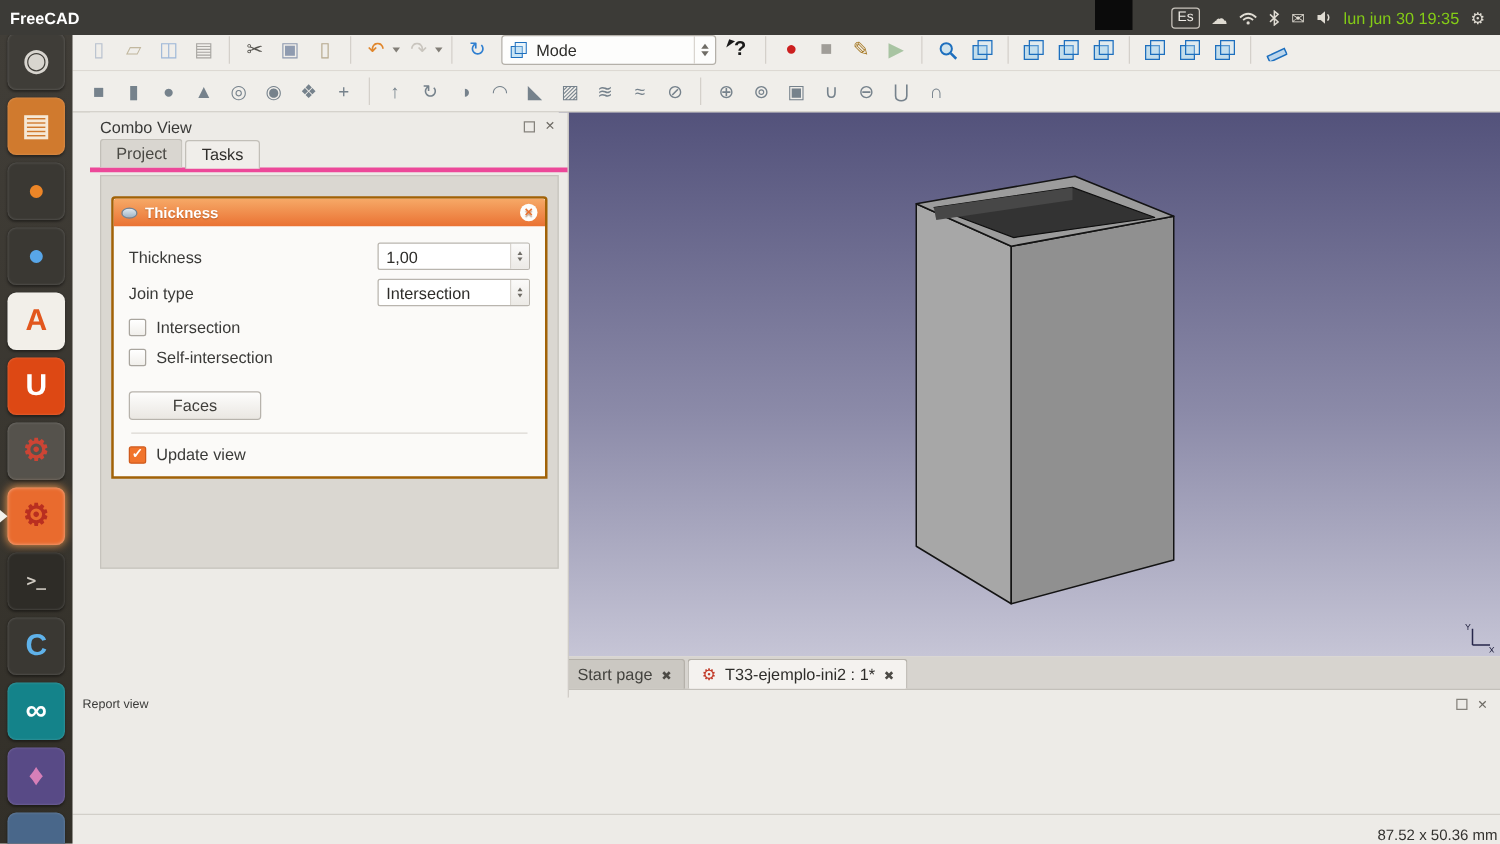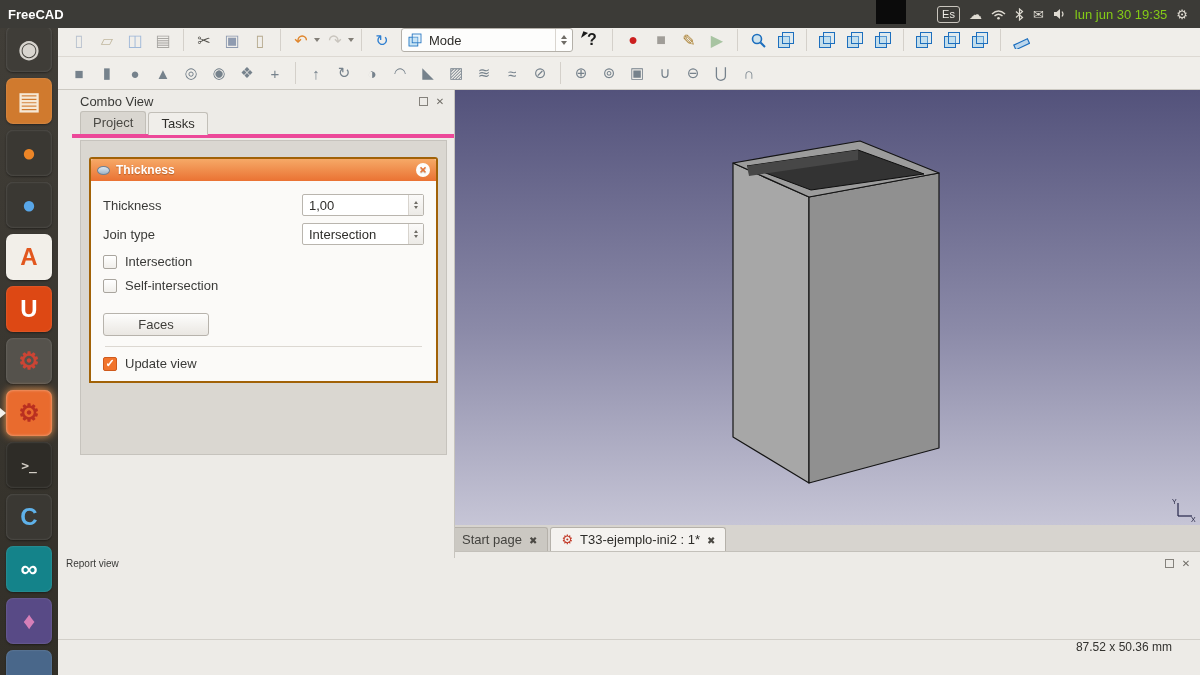--- a/index.html
+++ b/index.html
@@ -90,21 +90,21 @@
   .dtab.active{background:#f4f2ef;color:#2e2d2a}
   .xicon::before{content:"✖";font-size:10px;color:#4c4a45}
   .dtab-gear{color:#c23a28;font-size:13px;line-height:1}
 
   
   .report{position:absolute;left:58px;top:552px;right:0;height:103px;background:#edebe7;z-index:8}
   .report-header{height:23px;display:flex;align-items:center;padding:0 8px;font-size:10px}
   .report-body{position:absolute;left:0;right:0;top:23px;bottom:2px;background:#fff;border:1px solid #c9c6c0;padding:2px 5px;font-family:"DejaVu Serif",serif;font-size:13px;color:#111}
 
   
-  .statusbar{position:absolute;left:58px;bottom:0;right:0;height:36px;background:#edebe7;border-top:1px solid #d2cfc9;display:flex;align-items:flex-start;justify-content:flex-end;padding-right:28px;font-size:12px;color:#33322f;z-index:8}
+  .statusbar{position:absolute;left:58px;bottom:0;right:0;height:24px;background:#edebe7;border-top:1px solid #d2cfc9;display:flex;align-items:flex-end;justify-content:flex-end;padding-right:2px;font-size:12px;color:#33322f;z-index:8}
 </style>
 </head>
 <body>
 
 <div class="topbar" data-name="ubuntu-top-bar">
   <span class="apptitle" data-name="window-title">FreeCAD</span>
   <div class="blackpatch" data-name="screen-artifact"></div>
   <div class="tray" data-name="system-tray">
     <span class="kbd" data-name="keyboard-layout-indicator">Es</span>
     <span class="trayglyph" data-name="cloud-sync-icon">☁</span>

